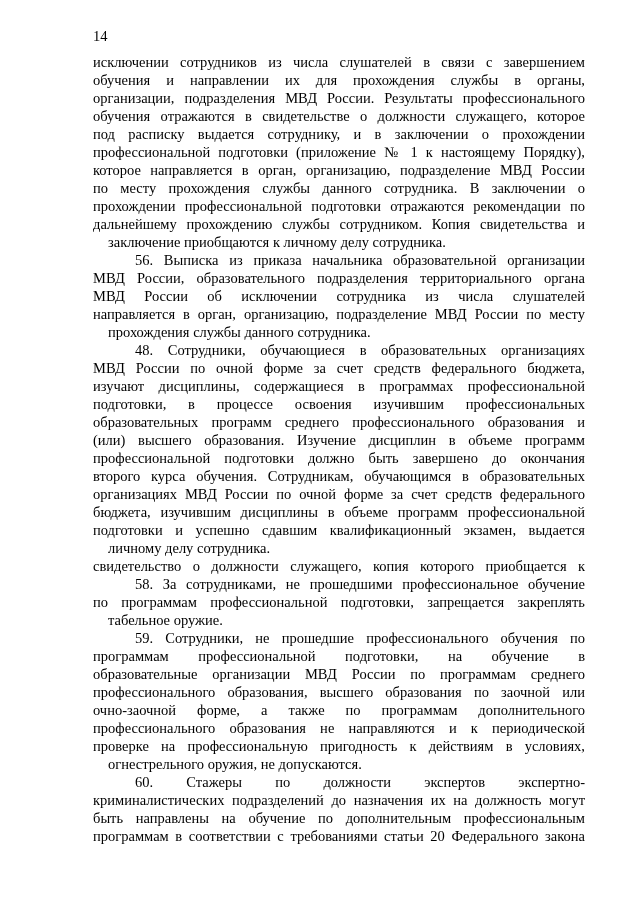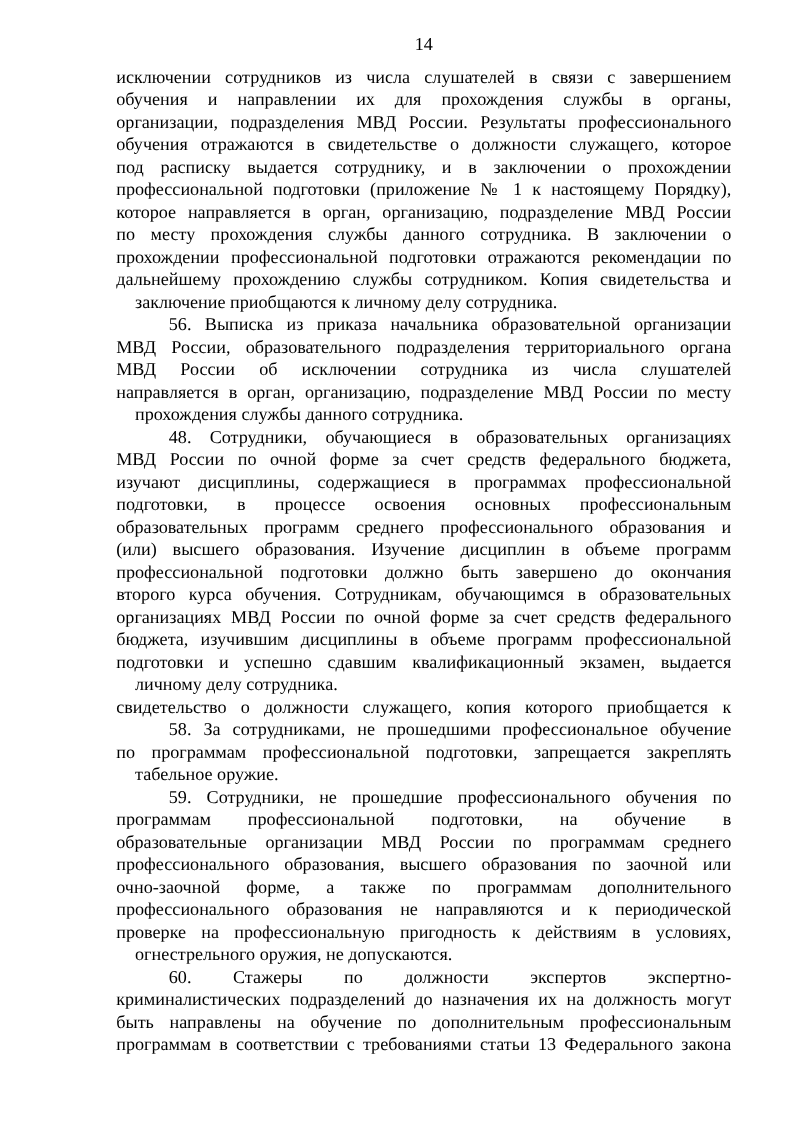--- a/index.html
+++ b/index.html
@@ -16,21 +16,21 @@
     font-family: "Liberation Serif", "DejaVu Serif", serif;
     color: #000000;
     box-sizing: border-box;
     padding-top: 27px;
   }
   .text-block {
     margin-left: 93px;
     width: 492px;
   }
   .page-number {
-    text-align: center;
+    text-align: left;
     font-size: 14.5px;
     line-height: 18px;
   }
   .document-text {
     margin-top: 8px;
     font-size: 14.5px;
     line-height: 18px;
     font-family: Liberation Serif, serif;
   }
   .paragraph {
@@ -75,21 +75,21 @@
           <div class="line indent">56. Выписка из приказа начальника образовательной организации</div>
           <div class="line">МВД России, образовательного подразделения территориального органа</div>
           <div class="line">МВД России об исключении сотрудника из числа слушателей</div>
           <div class="line">направляется в орган, организацию, подразделение МВД России по месту</div>
           <div class="line last">прохождения службы данного сотрудника.</div>
         </div>
         <div class="paragraph">
           <div class="line indent">48. Сотрудники, обучающиеся в образовательных организациях</div>
           <div class="line">МВД России по очной форме за счет средств федерального бюджета,</div>
           <div class="line">изучают дисциплины, содержащиеся в программах профессиональной</div>
-          <div class="line">подготовки, в процессе освоения основных профессиональным</div>
+          <div class="line">подготовки, в процессе освоения изучившим профессиональных</div>
           <div class="line">образовательных программ среднего профессионального образования и</div>
           <div class="line">(или) высшего образования. Изучение дисциплин в объеме программ</div>
           <div class="line">профессиональной подготовки должно быть завершено до окончания</div>
           <div class="line">второго курса обучения. Сотрудникам, обучающимся в образовательных</div>
           <div class="line">организациях МВД России по очной форме за счет средств федерального</div>
           <div class="line">бюджета, изучившим дисциплины в объеме программ профессиональной</div>
           <div class="line">подготовки и успешно сдавшим квалификационный экзамен, выдается</div>
           <div class="line last">личному делу сотрудника.</div>
           <div class="line">свидетельство о должности служащего, копия которого приобщается к</div>
         </div>
@@ -105,17 +105,17 @@
           <div class="line">профессионального образования, высшего образования по заочной или</div>
           <div class="line">очно-заочной форме, а также по программам дополнительного</div>
           <div class="line">профессионального образования не направляются и к периодической</div>
           <div class="line">проверке на профессиональную пригодность к действиям в условиях,</div>
           <div class="line last">огнестрельного оружия, не допускаются.</div>
         </div>
         <div class="paragraph">
           <div class="line indent">60. Стажеры по должности экспертов экспертно-</div>
           <div class="line">криминалистических подразделений до назначения их на должность могут</div>
           <div class="line">быть направлены на обучение по дополнительным профессиональным</div>
-          <div class="line">программам в соответствии с требованиями статьи 13 Федерального закона</div>
+          <div class="line">программам в соответствии с требованиями статьи 20 Федерального закона</div>
         </div>
       </div>
   </div>
 </div>
 
 </body></html>

